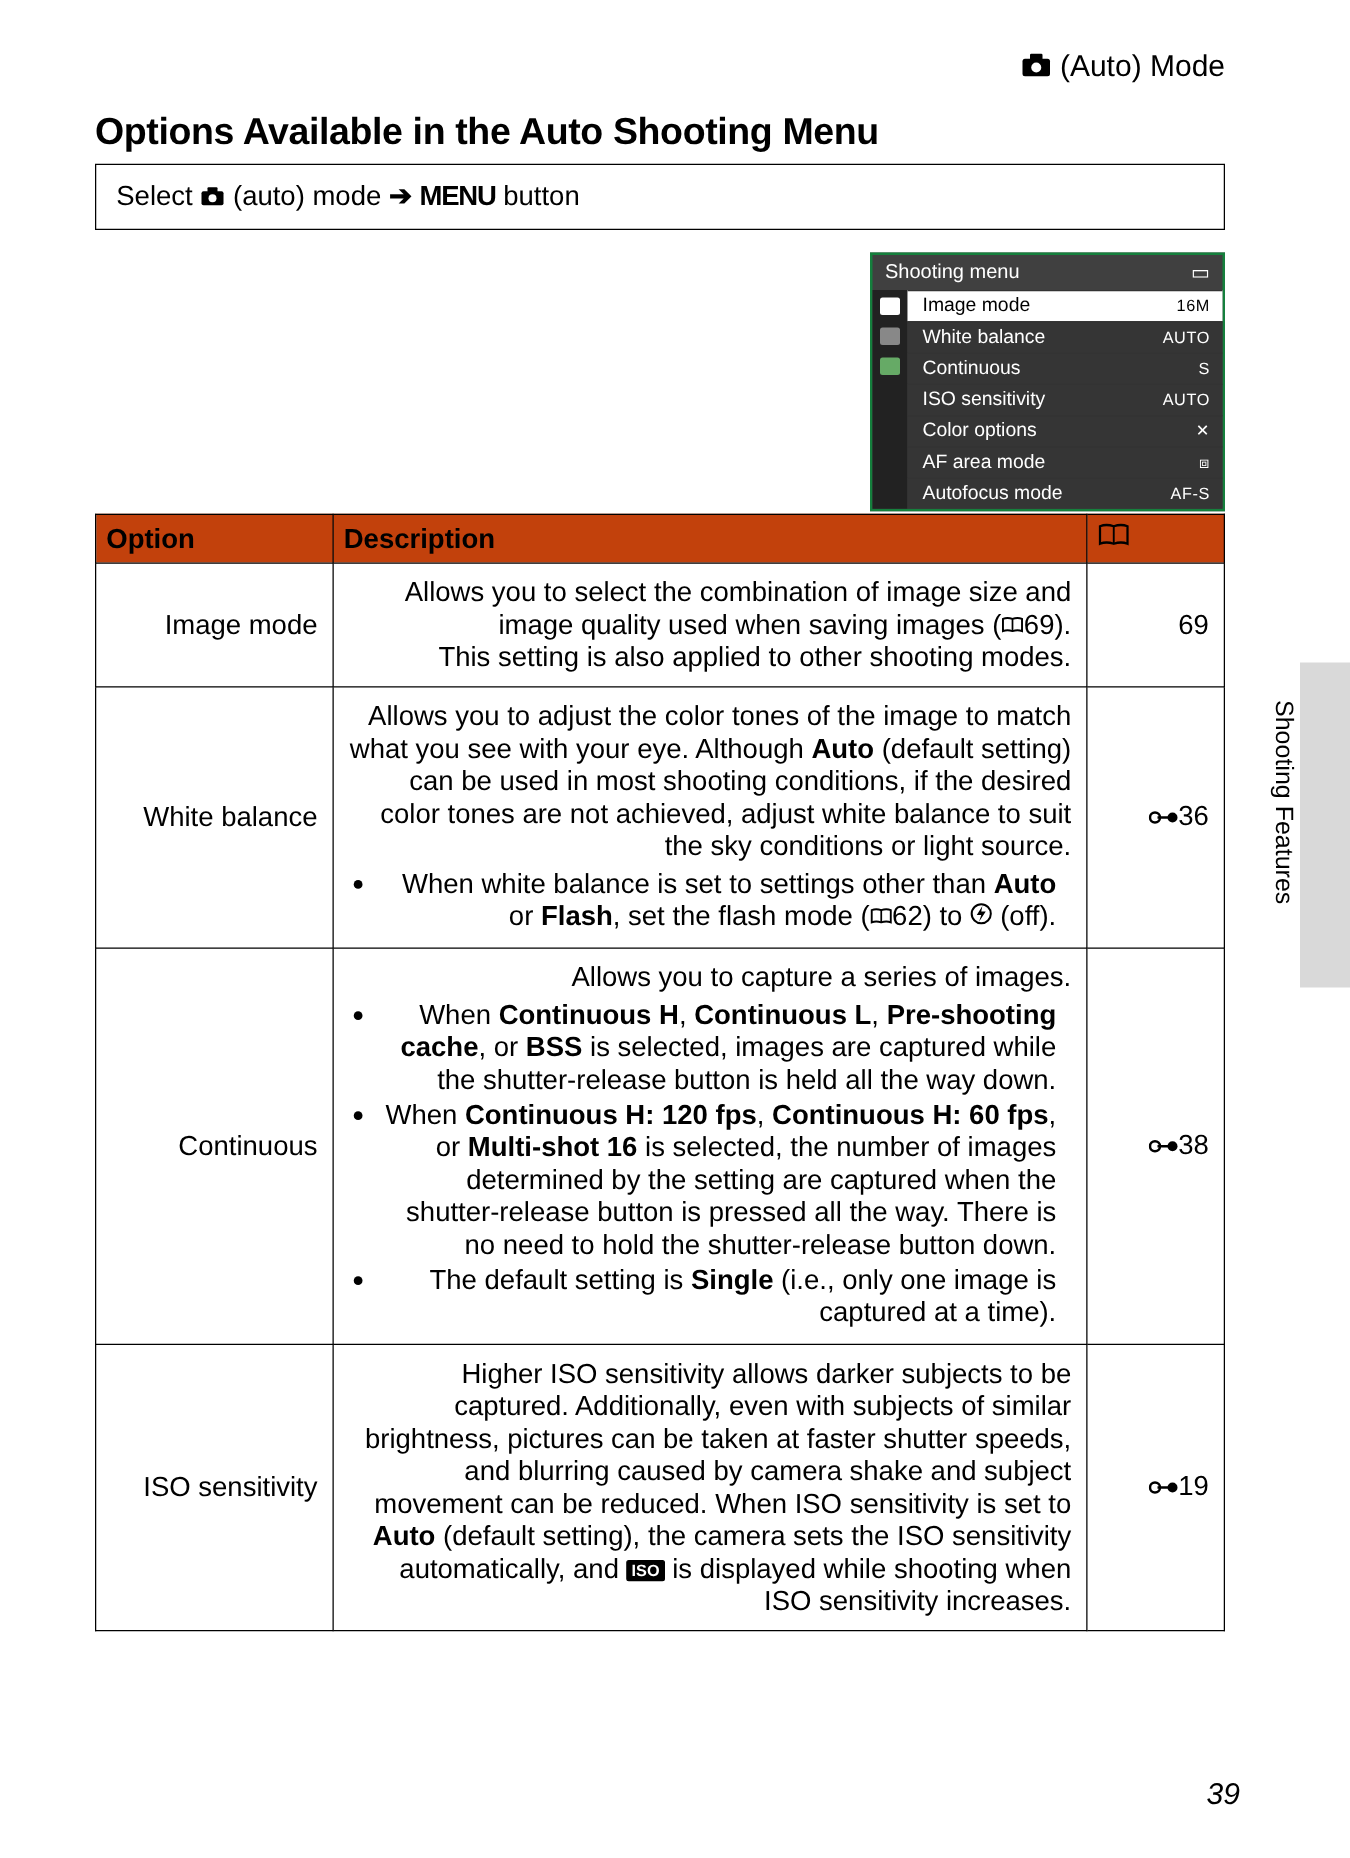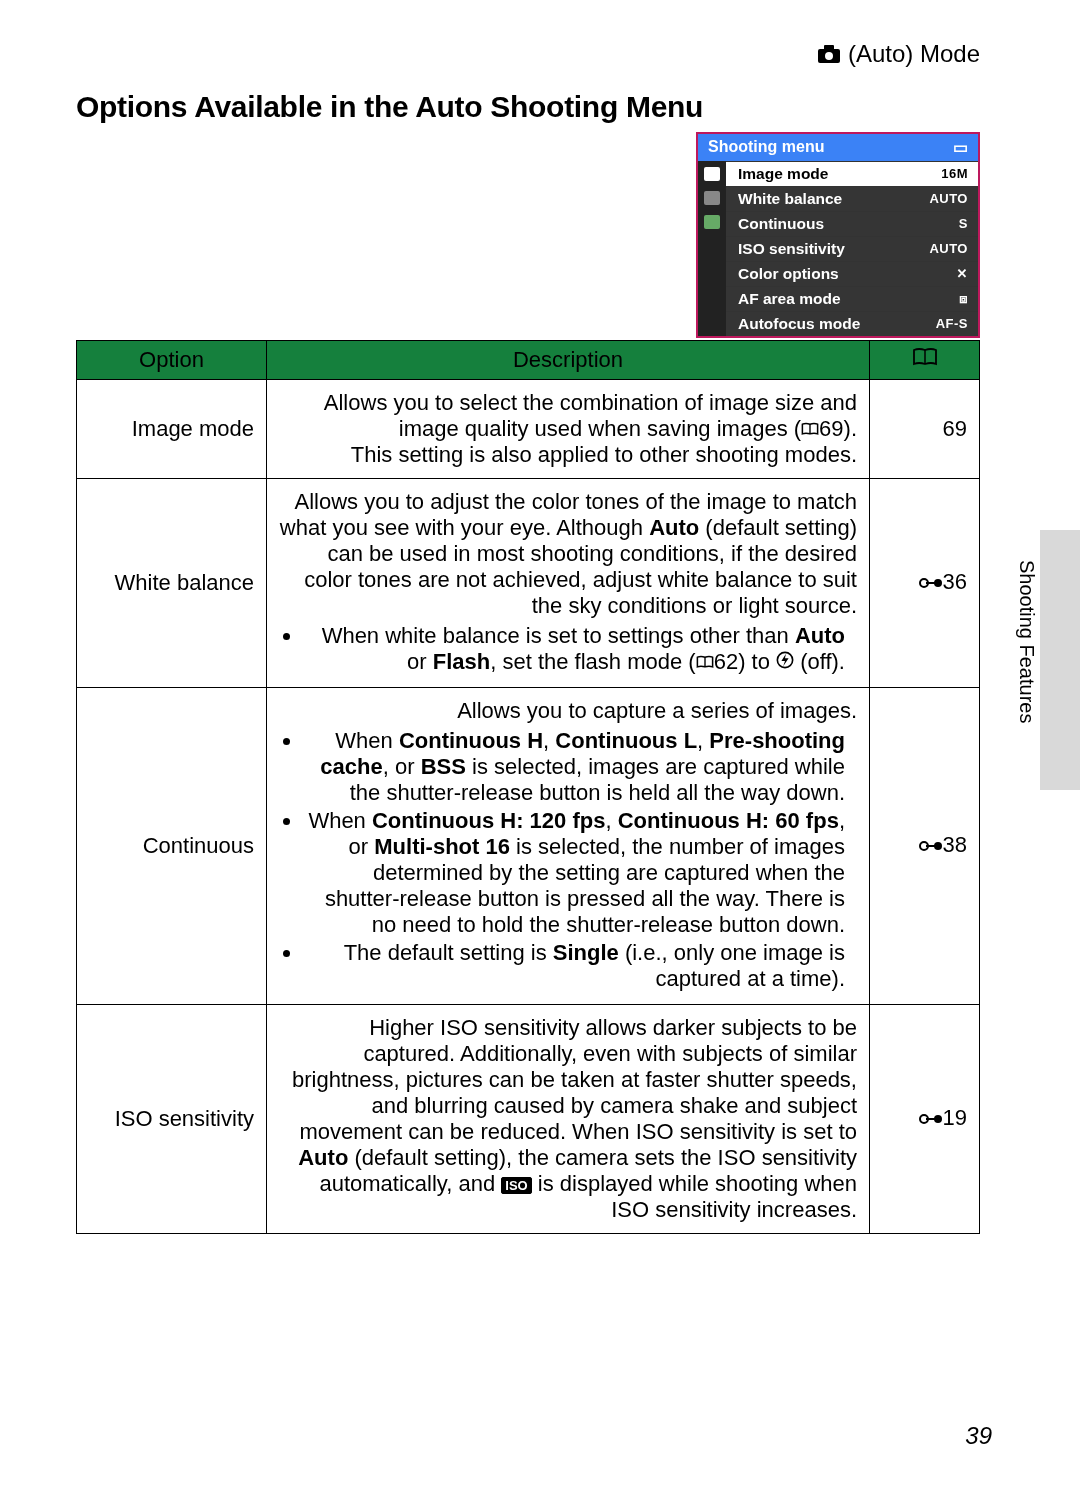--- a/index.html
+++ b/index.html
@@ -41,25 +41,24 @@
     font-size: 22px;
     margin-bottom: 18px;
   }
   .menu-area {
     display: flex;
     justify-content: flex-end;
     margin-bottom: 2px;
   }
   .menu-screen {
     width: 280px;
-    background: #3b82f6;
-    border: 2px solid #be185d;
+    background: #404040;
+    border: 2px solid #15803d;
     font-size: 16px;
     color: #fff;
-    font-weight: bold;
   }
   .menu-title {
     display: flex;
     justify-content: space-between;
     align-items: center;
     padding: 4px 10px;
     font-size: 16px;
   }
   .menu-body {
     display: flex;
@@ -106,23 +105,23 @@
     font-size: 22px;
     table-layout: fixed;
   }
   table.opts th, table.opts td {
     border: 1px solid #000;
     padding: 10px 12px;
     vertical-align: middle;
     text-align: right;
   }
   table.opts th {
-    background: #15803d;
-    text-align: center;
-    font-weight: normal;
+    background: #c2410c;
+    text-align: left;
+    font-weight: bold;
     padding: 6px 8px;
   }
   table.opts col.c-opt { width: 190px; }
   table.opts col.c-desc { width: auto; }
   table.opts col.c-ref { width: 110px; }
   .desc ul {
     margin: 4px 12px 0 0;
     padding-left: 24px;
   }
   .desc li {
@@ -174,20 +173,34 @@
           <rect x="7" y="1" width="10" height="5" rx="1" fill="#000"></rect>
           <circle cx="12" cy="12" r="4" fill="#fff"></circle>
         </svg>
     </span>
     <span>(Auto) Mode</span>
   </div>
 
   <h1>Options Available in the Auto Shooting Menu</h1>
 
 
+  <div class="select-box">
+    <span>Select </span>
+    <span class="camera-icon">
+      <svg width="20" height="16" viewBox="0 0 24 20">
+          <rect x="1" y="5" width="22" height="14" rx="2" fill="#000"></rect>
+          <rect x="7" y="1" width="10" height="5" rx="1" fill="#000"></rect>
+          <circle cx="12" cy="12" r="4" fill="#fff"></circle>
+        </svg>
+    </span>
+    <span> (auto) mode </span>
+    <b>➔</b>
+    <span style="font-family:Arial;font-weight:bold;letter-spacing:-1px">MENU</span>
+    <span> button</span>
+  </div>
 
   <div class="menu-area">
     <div class="menu-screen">
       <div class="menu-title">
         <span>Shooting menu</span>
         <span>▭</span>
       </div>
       <div class="menu-body">
         <div class="menu-left">
           <div class="menu-left-icon active"></div>

